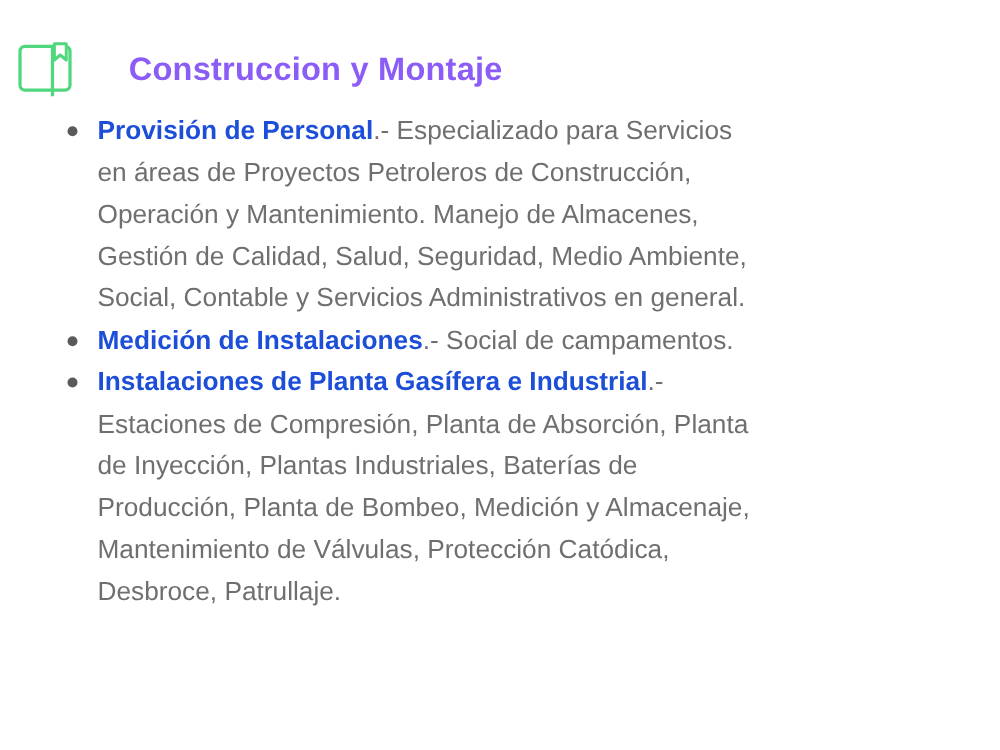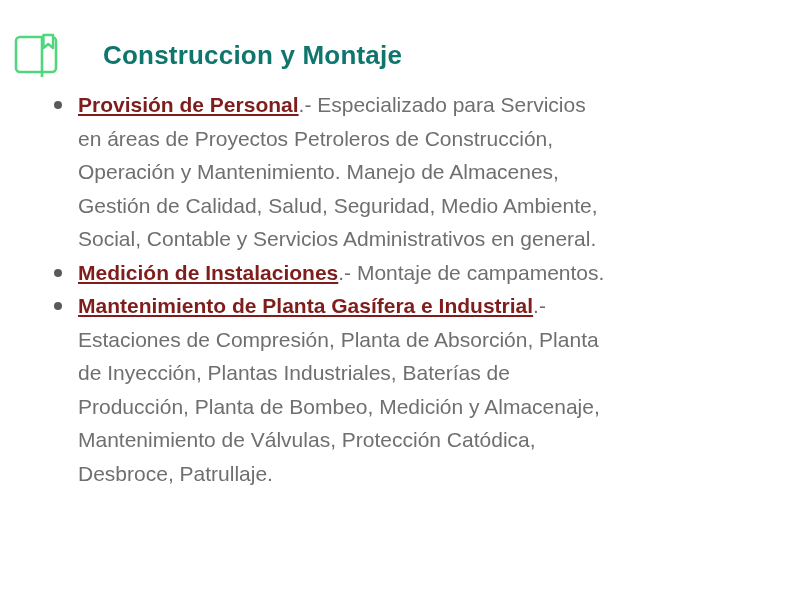--- a/index.html
+++ b/index.html
@@ -23,21 +23,21 @@
   .icon-wrap {
     width: 50px; height: 50px;
     display: flex; align-items: center; justify-content: center;
     flex: 0 0 auto;
   }
   .title {
     margin-left: 41px;
     font-size: 26px;
     font-weight: bold;
     letter-spacing: 0.2px;
-    color: #0f766e;
+    color: #8b5cf6;
   }
   .services {
     position: absolute;
     top: 88px; left: 48px;
     width: 660px;
     list-style: none;
   }
   .services li {
     position: relative;
     padding-left: 30px;
@@ -49,22 +49,21 @@
   .services li::before {
     content: "";
     position: absolute;
     left: 6px; top: 13px;
     width: 8px; height: 8px;
     border-radius: 50%;
     background: #5a5a5a;
   }
   .services li .lead {
     font-weight: bold;
-    color: #7f1d1d;
-    text-decoration: underline;
+    color: #1d4ed8;
   }
 </style>
 </head>
 <body>
 
 <div class="page">
 
   <div class="header">
     <span class="icon-wrap">
       <svg width="50" height="50" viewBox="0 0 50 50" fill="none">
@@ -75,22 +74,22 @@
     </span>
     <h1 class="title">Construccion y Montaje</h1>
   </div>
 
   <ul class="services">
     <li><span class="lead">Provisión de Personal</span><span>.- Especializado para Servicios
 en áreas de Proyectos Petroleros de Construcción,
 Operación y Mantenimiento. Manejo de Almacenes,
 Gestión de Calidad, Salud, Seguridad, Medio Ambiente,
 Social, Contable y Servicios Administrativos en general.</span></li>
-    <li><span class="lead">Medición de Instalaciones</span><span>.- Montaje de campamentos.</span></li>
-    <li><span class="lead">Mantenimiento de Planta Gasífera e Industrial</span><span>.-
+    <li><span class="lead">Medición de Instalaciones</span><span>.- Social de campamentos.</span></li>
+    <li><span class="lead">Instalaciones de Planta Gasífera e Industrial</span><span>.-
 Estaciones de Compresión, Planta de Absorción, Planta
 de Inyección, Plantas Industriales, Baterías de
 Producción, Planta de Bombeo, Medición y Almacenaje,
 Mantenimiento de Válvulas, Protección Catódica,
 Desbroce, Patrullaje.</span></li>
   </ul>
 
 </div>
 
 </body></html>

